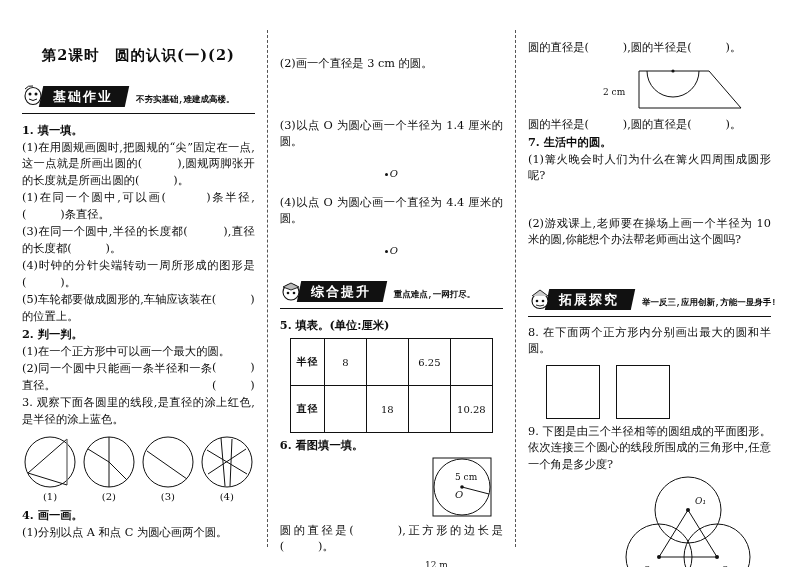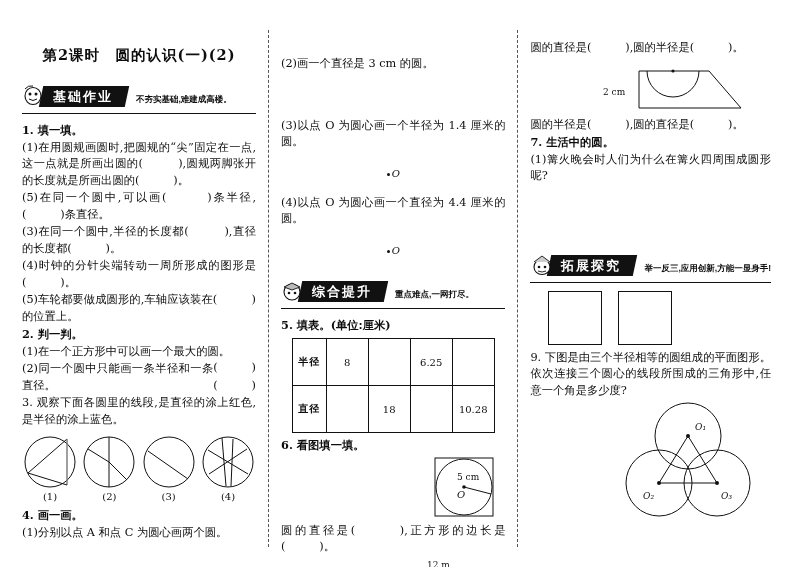--- a/index.html
+++ b/index.html
@@ -71,21 +71,21 @@
     height: 21px;
     line-height: 17px;
     white-space: nowrap;
   }
   .banner-tag span { display: inline-block; transform: skewX(12deg); }
   .banner-sub {
     font-size: 8.5px;
     margin-left: 9px;
     margin-bottom: 1px;
     white-space: nowrap;
-    font-family: Liberation Sans, sans-serif;
+    font-family: Liberation Mono, monospace;
     font-weight: bold;
   }
   .banner-rule {
     border-bottom: 1.2px solid #111;
     margin: 0 0 8px 0;
   }
 
   
   .q {
     font-size: 11.3px;
@@ -185,21 +185,21 @@
       </div>
       <div class="banner-tag">
         <span>基础作业</span>
       </div>
       <div class="banner-sub">不夯实基础,难建成高楼。</div>
     </div>
     <div class="banner-rule"></div>
 
     <div class="q q-head">1. 填一填。</div>
     <div class="q">(1)在用圆规画圆时,把圆规的“尖”固定在一点,这一点就是所画出圆的(　　　),圆规两脚张开的长度就是所画出圆的(　　　)。</div>
-    <div class="q">(5)在同一个圆中,可以画(　　　)条半径,(　　　)条直径。</div>
+    <div class="q">(1)在同一个圆中,可以画(　　　)条半径,(　　　)条直径。</div>
     <div class="q">(3)在同一个圆中,半径的长度都(　　　),直径的长度都(　　　)。</div>
     <div class="q">(4)时钟的分针尖端转动一周所形成的图形是(　　　)。</div>
     <div class="q">(5)车轮都要做成圆形的,车轴应该装在(　　　)的位置上。</div>
 
     <div class="q q-head">2. 判一判。</div>
     <div class="q">
       <span>(1)在一个正方形中可以画一个最大的圆。</span>
       <span style="float:right">(　　　)</span>
     </div>
     <div class="q">
@@ -358,39 +358,41 @@
         <circle cx="92" cy="10" r="1.6" fill="#111"></circle>
       </svg>
     </div>
 
     <div class="q">圆的半径是(　　　),圆的直径是(　　　)。</div>
 
     <div class="q q-head">7. 生活中的圆。</div>
     <div class="q">(1)篝火晚会时人们为什么在篝火四周围成圆形呢?</div>
     <div class="gap-lg"></div>
 
+    <div class="q">(2)游戏课上,老师要在操场上画一个半径为 10 米的圆,你能想个办法帮老师画出这个圆吗?</div>
     <div class="gap-lg"></div>
 
     <div class="banner">
       <div class="banner-icon">
         <svg width="24" height="22" viewBox="0 0 24 22">
           <ellipse cx="12" cy="13" rx="8" ry="7.5" fill="#fff" stroke="#111" stroke-width="1.1"></ellipse>
           <path d="M4 8 L12 2 L20 8" fill="#ccc" stroke="#111" stroke-width="0.9"></path>
           <circle cx="9" cy="13" r="1.3" fill="#111"></circle>
           <circle cx="15" cy="13" r="1.3" fill="#111"></circle>
           <path d="M8 17 q4 2 8 0" stroke="#111" stroke-width="0.9" fill="none"></path>
         </svg>
       </div>
       <div class="banner-tag">
         <span>拓展探究</span>
       </div>
       <div class="banner-sub">举一反三,应用创新,方能一显身手!</div>
     </div>
     <div class="banner-rule"></div>
 
+    <div class="q">8. 在下面两个正方形内分别画出最大的圆和半圆。</div>
 
     <div class="squares-row">
       <div class="sq"></div>
       <div class="sq"></div>
     </div>
 
     <div class="q">9. 下图是由三个半径相等的圆组成的平面图形。依次连接三个圆心的线段所围成的三角形中,任意一个角是多少度?</div>
 
     <div class="right-fig">
       <svg width="150" height="118" viewBox="0 0 150 118">

